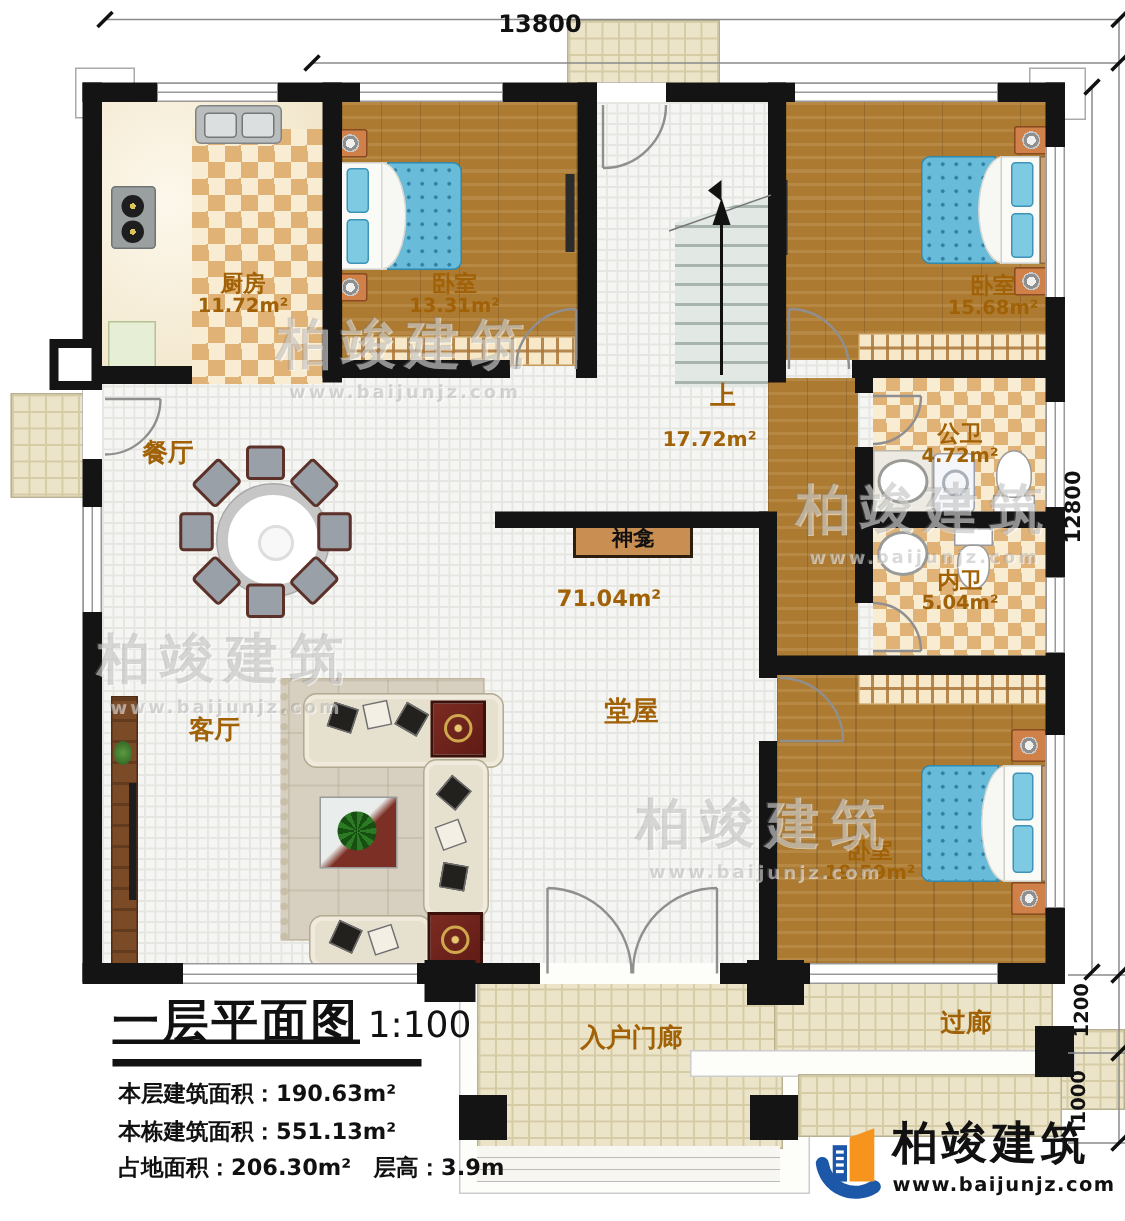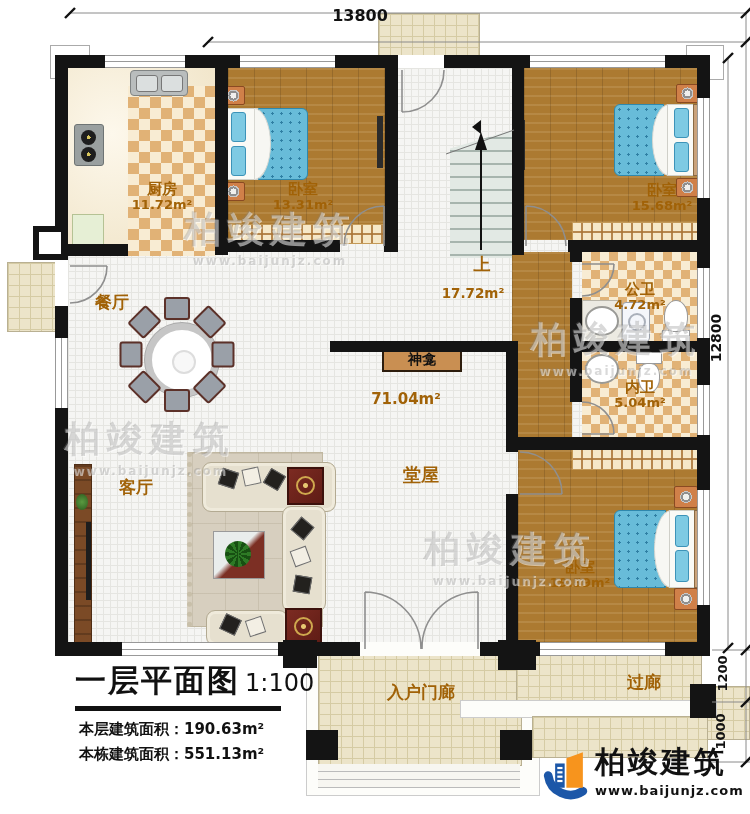--- a/index.html
+++ b/index.html
@@ -31,21 +31,21 @@
   
   .rlabel{color:#a16207;text-align:center;line-height:1.05;}
   .rname{font-weight:bold;font-size:17px;}
   .rname-sm{font-weight:bold;font-size:15px;}
   .rarea{font-weight:bold;font-size:13px;}
   .dim{font-weight:bold;font-size:16px;color:#111;text-align:center;}
   .dim-v{font-weight:bold;font-size:14px;color:#111;text-align:center;transform:rotate(-90deg);}
   .wm{color:rgba(130,130,130,.30);text-align:center;pointer-events:none;text-shadow:1px 1px 0 rgba(255,255,255,.55);}
   .wm .t{display:block;font-size:36px;font-weight:bold;letter-spacing:7px;}
   .wm .u{display:block;font-size:12px;font-weight:bold;letter-spacing:2px;}
-  .tb-title{font-size:31px;font-weight:bold;color:#111;letter-spacing:2px;}
+  .tb-title{font-size:31px;font-weight:bold;color:#111;letter-spacing:2px;text-decoration:underline;}
   .tb-scale{font-size:24px;font-weight:normal;color:#111;}
   .tb-line{font-size:15px;font-weight:bold;color:#111;line-height:24.5px;white-space:nowrap;}
   .brand-name{font-size:30px;font-weight:bold;color:#111;letter-spacing:3px;}
   .brand-url{font-size:13px;font-weight:bold;color:#111;letter-spacing:1px;}
 </style>
 </head>
 <body>
 
 <div id="plan">
 
@@ -291,21 +291,21 @@
   </div>
   <div class="abs rlabel" style="left:366px;top:392px;width:80px;">
     <div class="rarea" style="font-size:15px;">71.04m²</div>
   </div>
   <div class="abs rlabel" style="left:396px;top:466px;width:50px;">
     <div class="rname" style="font-size:18px;">堂屋</div>
   </div>
   <div class="abs rlabel" style="left:88px;top:294px;width:48px;">
     <div class="rname">餐厅</div>
   </div>
-  <div class="abs rlabel" style="left:112px;top:479px;width:48px;">
+  <div class="abs rlabel" style="left:112px;top:479px;width:48px;text-align:right;">
     <div class="rname">客厅</div>
   </div>
   <div class="abs rlabel" style="left:546px;top:560px;width:68px;">
     <div class="rname-sm">卧室</div>
     <div class="rarea">19.59m²</div>
   </div>
   <div class="abs rlabel" style="left:381px;top:684px;width:80px;">
     <div class="rname">入户门廊</div>
   </div>
   <div class="abs rlabel" style="left:620px;top:674px;width:48px;">
@@ -334,20 +334,21 @@
     <span class="u">www.baijunjz.com</span>
   </div>
 
   <div class="abs" style="left:75px;top:660px;width:250px;">
     <span class="tb-title">一层平面图</span>
     <span class="tb-scale">1:100</span>
     <div style="width:206px;height:5px;background:#111;margin-top:4px;"></div>
     <div style="margin-top:6px;padding-left:4px;">
       <div class="tb-line">本层建筑面积：190.63m²</div>
       <div class="tb-line">本栋建筑面积：551.13m²</div>
+      <div class="tb-line">占地面积：206.30m²　层高：3.9m</div>
     </div>
   </div>
 
   <div class="abs" style="left:543px;top:742px;width:200px;">
     <svg width="52" height="58" viewBox="0 0 60 66" class="abs" style="left:0;top:2px;">
       <path d="M6,36 A26,26 0 0 0 46,54" stroke="#1c57a8" stroke-width="10" fill="none" stroke-linecap="round"></path>
       <polygon points="27,16 46,9 46,50 27,50" fill="#f7941d"></polygon>
       <rect x="14" y="22" width="11" height="28" fill="#1c57a8"></rect>
       <rect x="16.5" y="26" width="6" height="2.5" fill="#fff"></rect>
       <rect x="16.5" y="31" width="6" height="2.5" fill="#fff"></rect>

